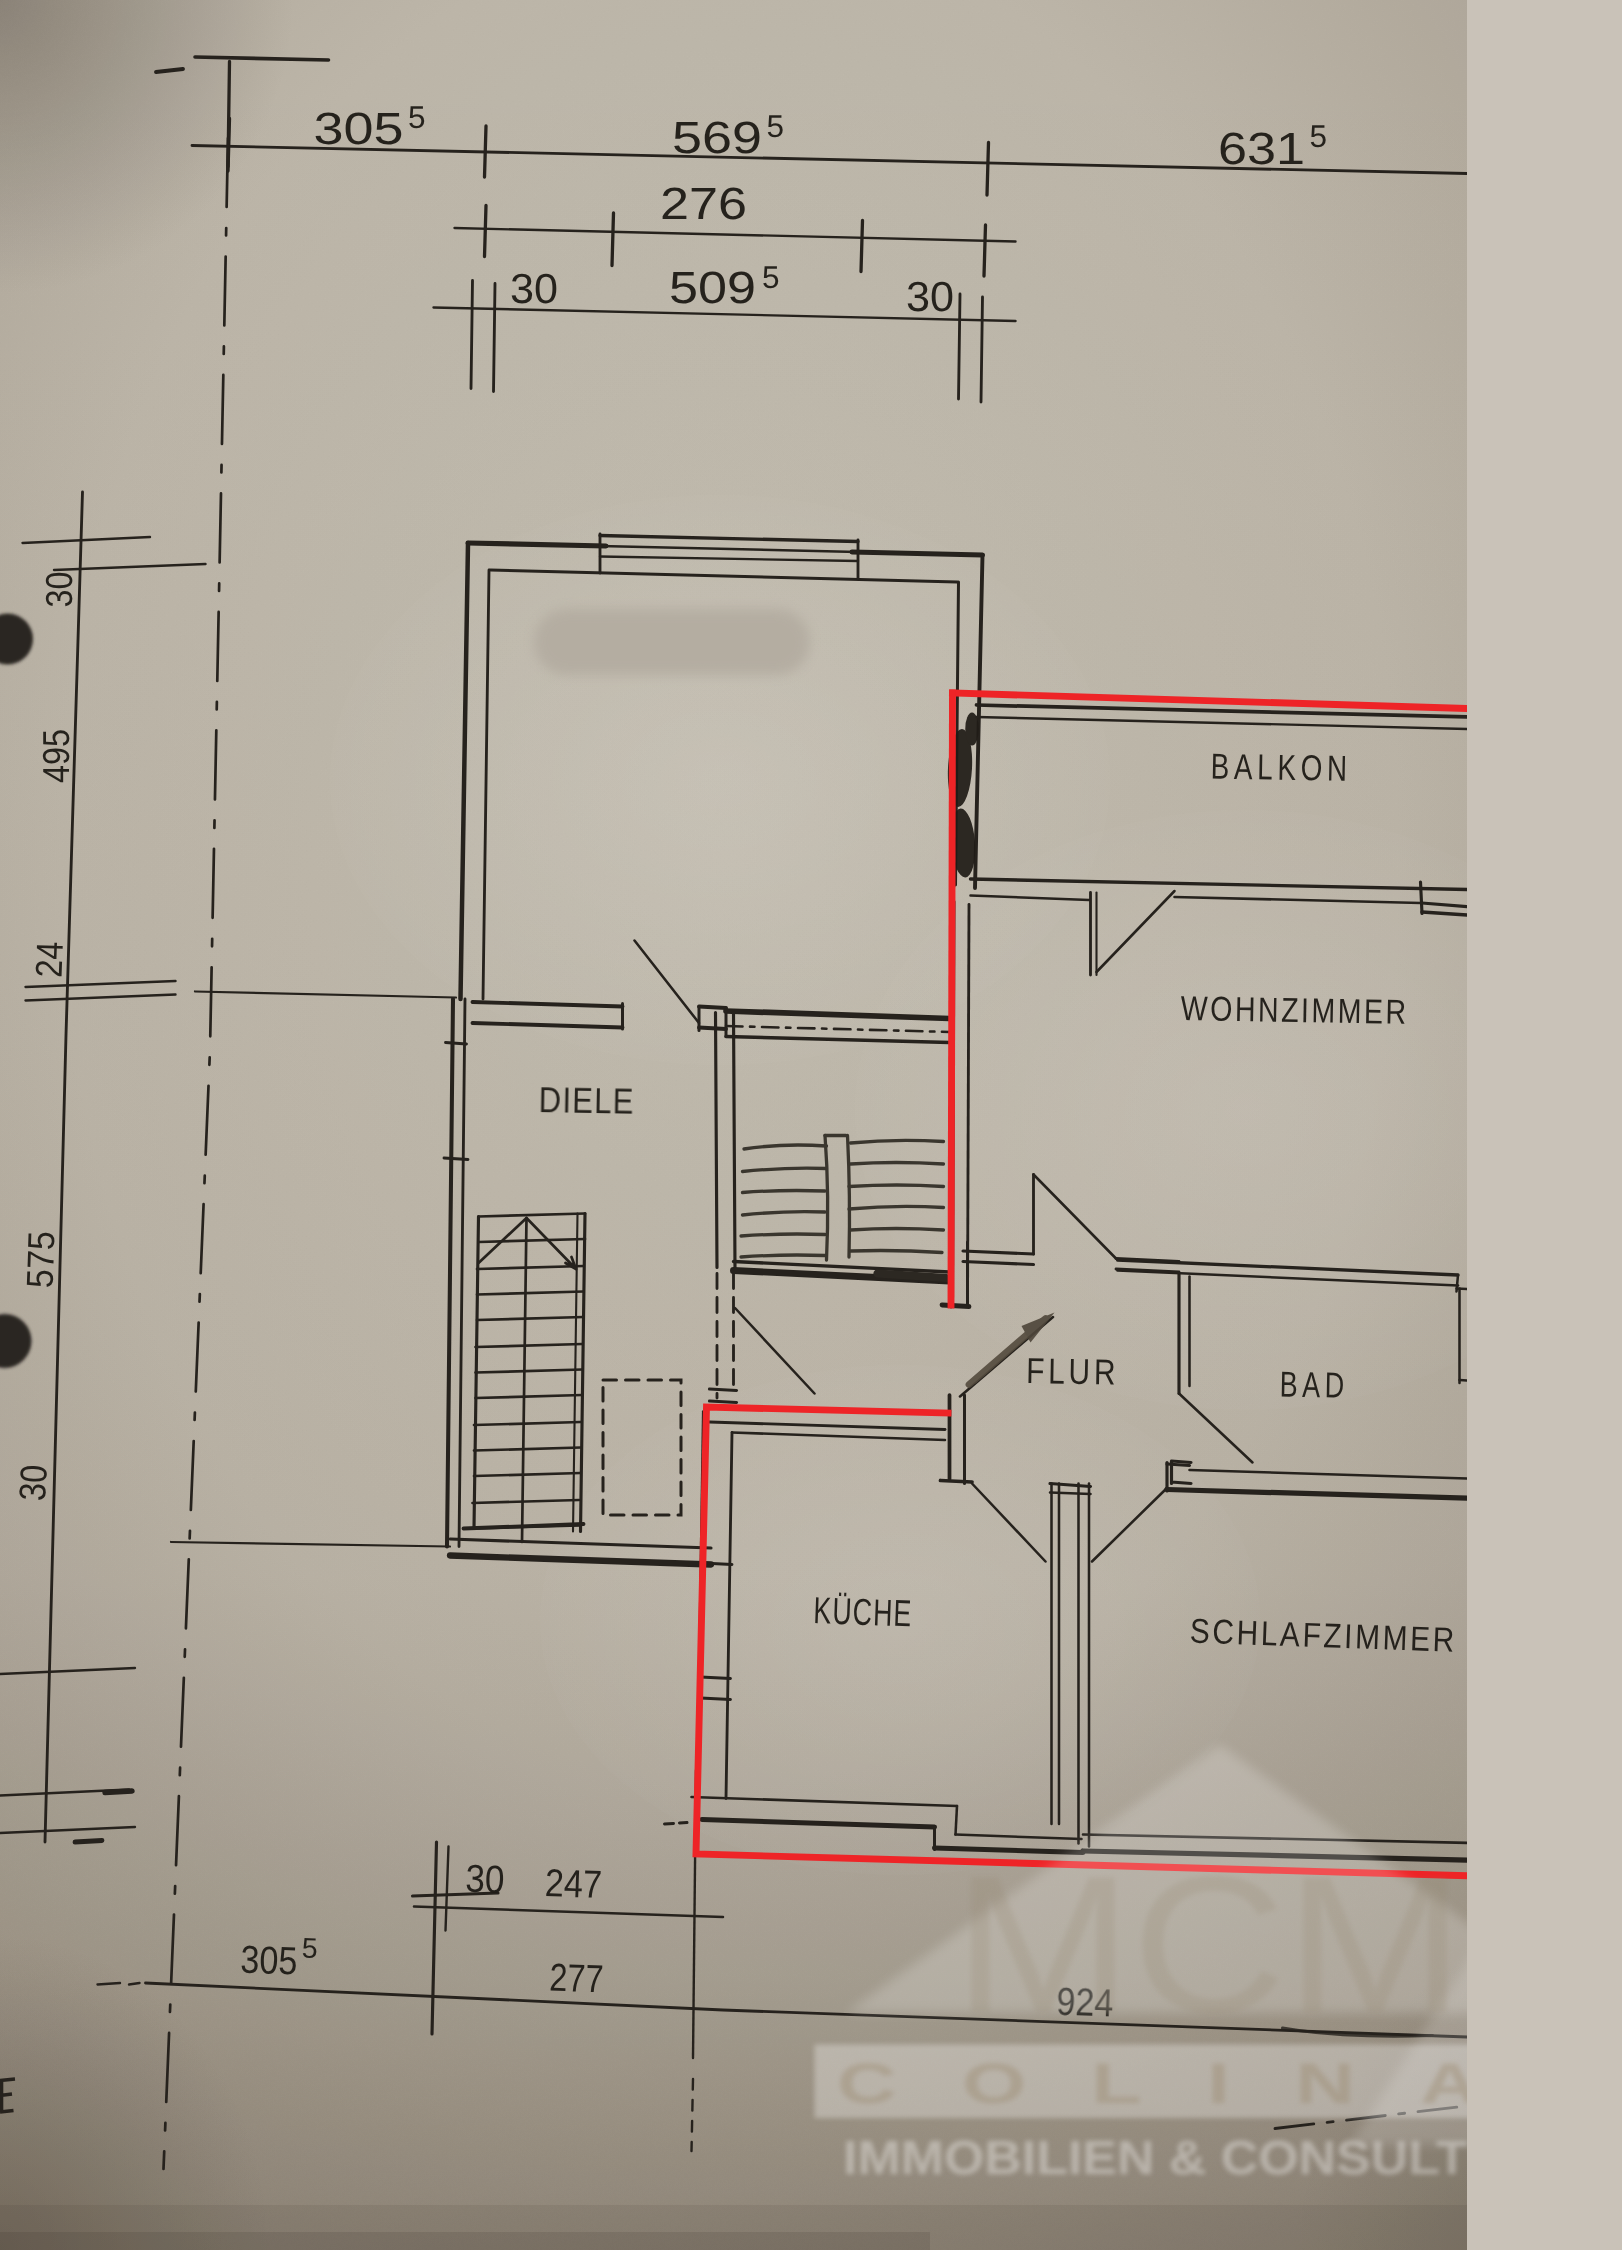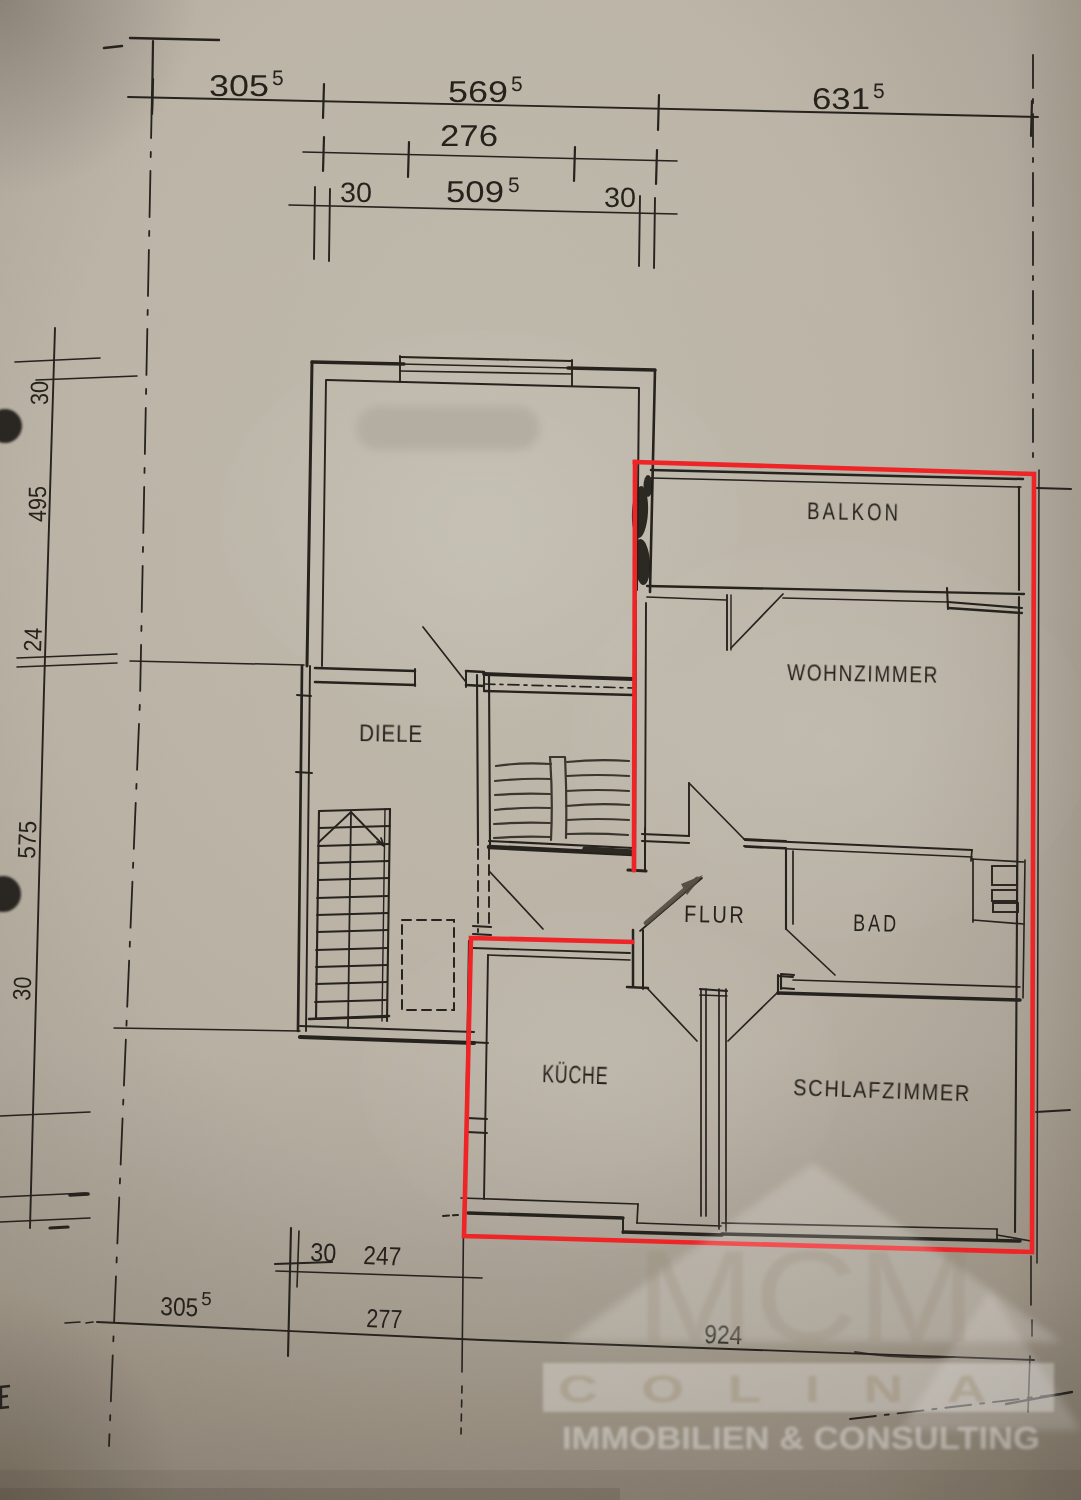--- a/index.html
+++ b/index.html
@@ -1,16 +1,16 @@
 <!DOCTYPE html>
 <html><head>
 <meta charset="utf-8">
 <style>
 html,body{margin:0;padding:0;background:#c9c2b8;}
-#page{position:relative;width:1081px;height:1500px;overflow:hidden;font-family:"Liberation Sans",sans-serif;}
+#page{position:relative;width:978px;height:1500px;overflow:hidden;font-family:"Liberation Sans",sans-serif;}
 svg{display:block;}
 </style>
 </head>
 <body>
 <div id="page">
 <svg width="1081" height="1500" viewBox="0 0 1081 1500">
 <defs>
 <radialGradient id="ctr" cx="45%" cy="38%" r="75%">
 <stop offset="0%" stop-color="#c8c1b5"></stop>
           <stop offset="55%" stop-color="#c0b9ad"></stop>

